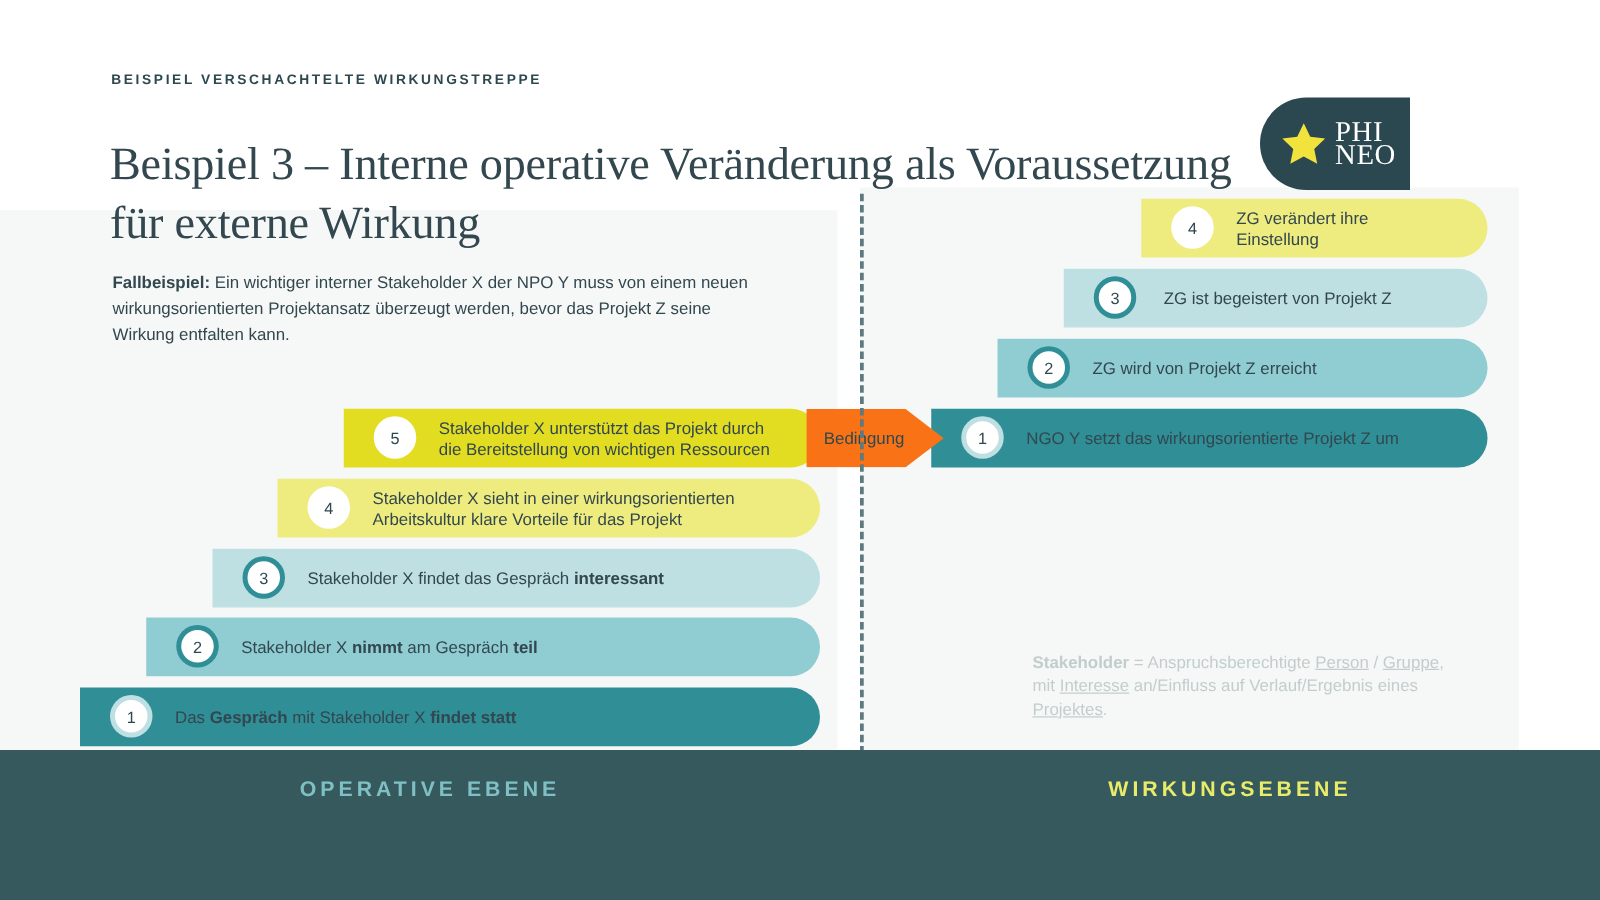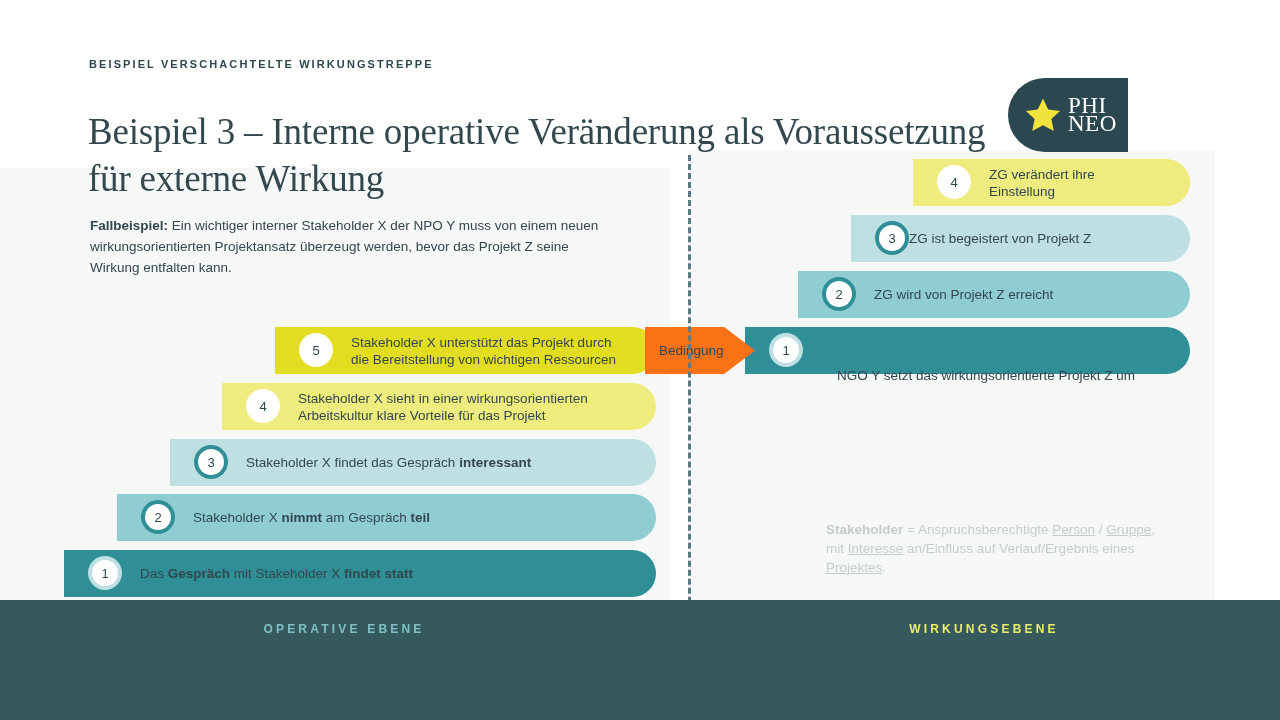--- a/index.html
+++ b/index.html
@@ -58,21 +58,21 @@
     border-left:3px dashed #5c7a80;
   }
 
   
   .footer{
     position:absolute;left:0;top:600px;width:1280px;height:120px;
     background:#36595e;
   }
   .footer-label{
     position:absolute;top:622px;
-    font-size:12px;font-weight:bold;letter-spacing:3.2px;
+    font-size:17px;font-weight:bold;letter-spacing:3.2px;
     text-transform:uppercase;
   }
   .footer-left{left:0;width:688px;text-align:center;color:#7fc0c4;}
   .footer-right{left:688px;width:592px;text-align:center;color:#e9ec69;}
 
   
   .bar{
     position:absolute;height:47px;border-radius:0 24px 24px 0;
     display:flex;align-items:center;box-sizing:border-box;
   }
@@ -147,29 +147,29 @@
       <div class="bar" style="left: 222px; top: 383px; width: 434px; background: rgb(238, 236, 126);">
         <div class="badge" style="left: 28px; top: 10px; box-shadow: rgb(255, 255, 255) 0px 0px 0px 4px;">4</div>
         <div class="btext" style="left: 76px; top: 7px;">Stakeholder X sieht in einer wirkungsorientierten<br>Arbeitskultur klare Vorteile für das Projekt</div>
       </div>
       <div class="bar" style="left: 275px; top: 327px; width: 381px; background: rgb(227, 221, 34);">
         <div class="badge" style="left: 28px; top: 10px; box-shadow: rgb(255, 255, 255) 0px 0px 0px 4px;">5</div>
         <div class="btext" style="left: 76px; top: 7px;">Stakeholder X unterstützt das Projekt durch<br>die Bereitstellung von wichtigen Ressourcen</div>
       </div>
       <div class="bar" style="left: 745px; top: 327px; width: 445px; background: rgb(47, 142, 150);">
         <div class="badge" style="left: 28px; top: 10px; box-shadow: rgb(191, 224, 227) 0px 0px 0px 4px;">1</div>
-        <div class="btext" style="left: 92px; top: 15px; margin-top: 25px;">NGO Y setzt das wirkungsorientierte Projekt Z um</div>
+        <div class="btext" style="left: 76px; top: 15px;">NGO Y setzt das wirkungsorientierte Projekt Z um</div>
       </div>
       <div class="bar" style="left: 798px; top: 271px; width: 392px; background: rgb(143, 205, 211);">
         <div class="badge" style="left: 28px; top: 10px; box-shadow: rgb(47, 142, 150) 0px 0px 0px 4px;">2</div>
         <div class="btext" style="left: 76px; top: 15px;">ZG wird von Projekt Z erreicht</div>
       </div>
       <div class="bar" style="left: 851px; top: 215px; width: 339px; background: rgb(191, 224, 227);">
         <div class="badge" style="left: 28px; top: 10px; box-shadow: rgb(47, 142, 150) 0px 0px 0px 4px;">3</div>
-        <div class="btext" style="left: 58px; top: 15px;">ZG ist begeistert von Projekt Z</div>
+        <div class="btext" style="left: 80px; top: 15px;">ZG ist begeistert von Projekt Z</div>
       </div>
       <div class="bar" style="left: 913px; top: 159px; width: 277px; background: rgb(238, 236, 126);">
         <div class="badge" style="left: 28px; top: 10px; box-shadow: rgb(255, 255, 255) 0px 0px 0px 4px;">4</div>
         <div class="btext" style="left: 76px; top: 7px;">ZG verändert ihre<br>Einstellung</div>
       </div>
     </div>
 
   <div class="bedingung">
     <span>Bedingung</span>
   </div>

